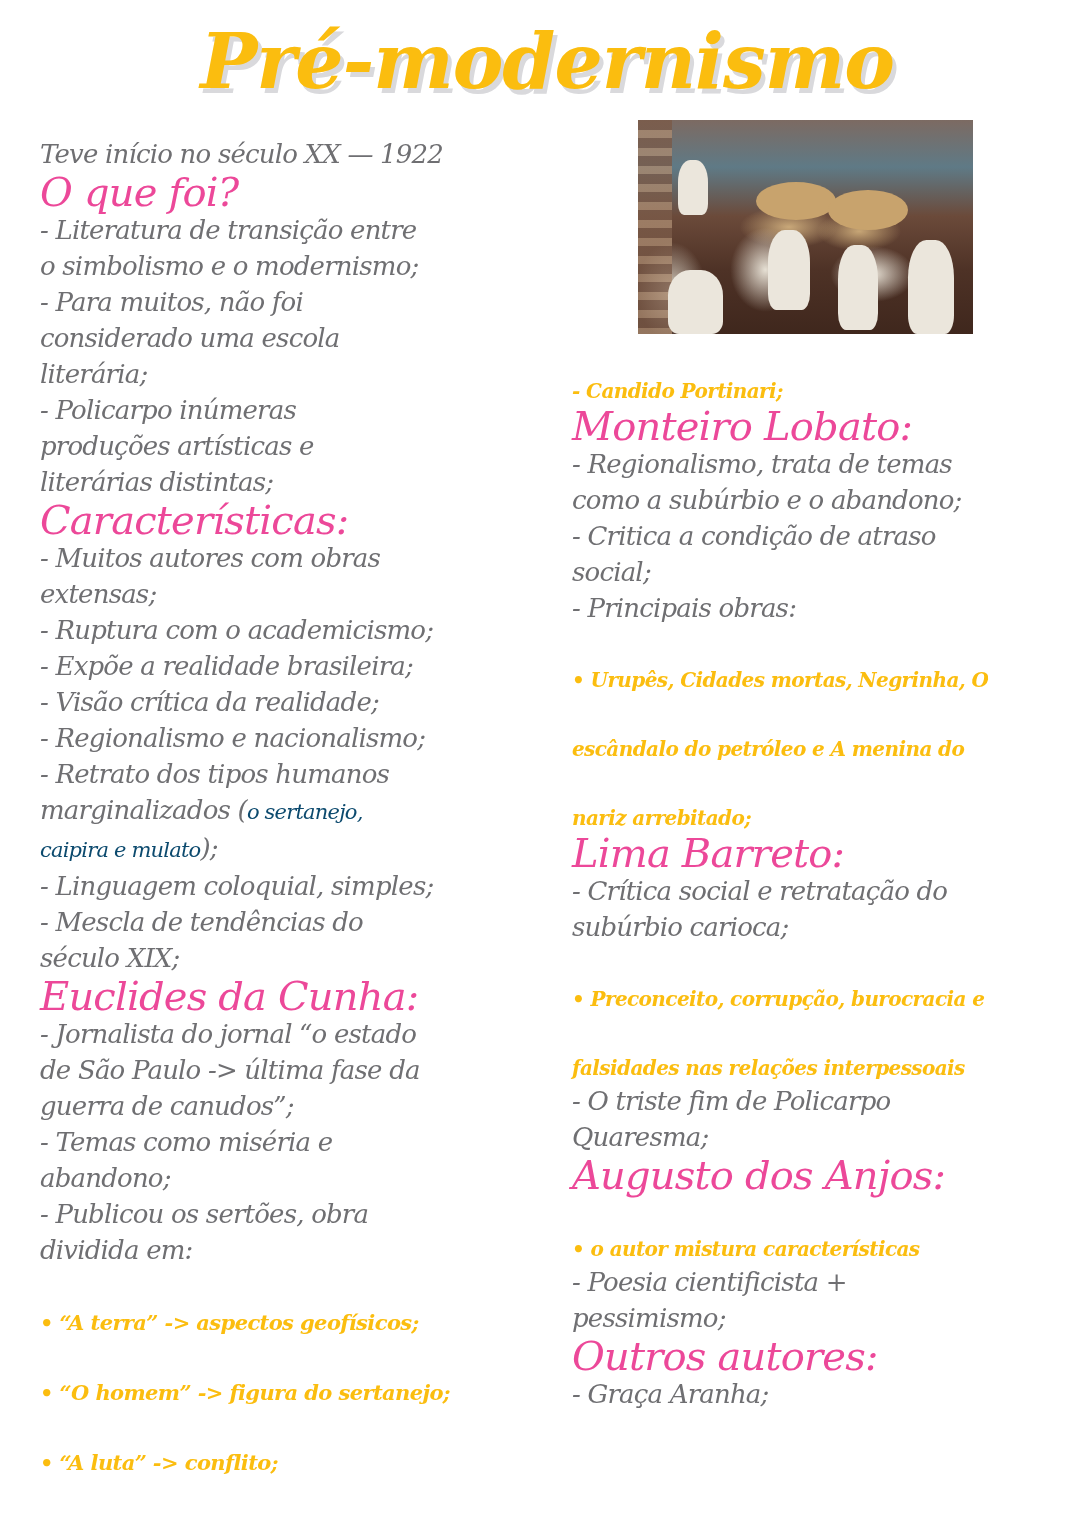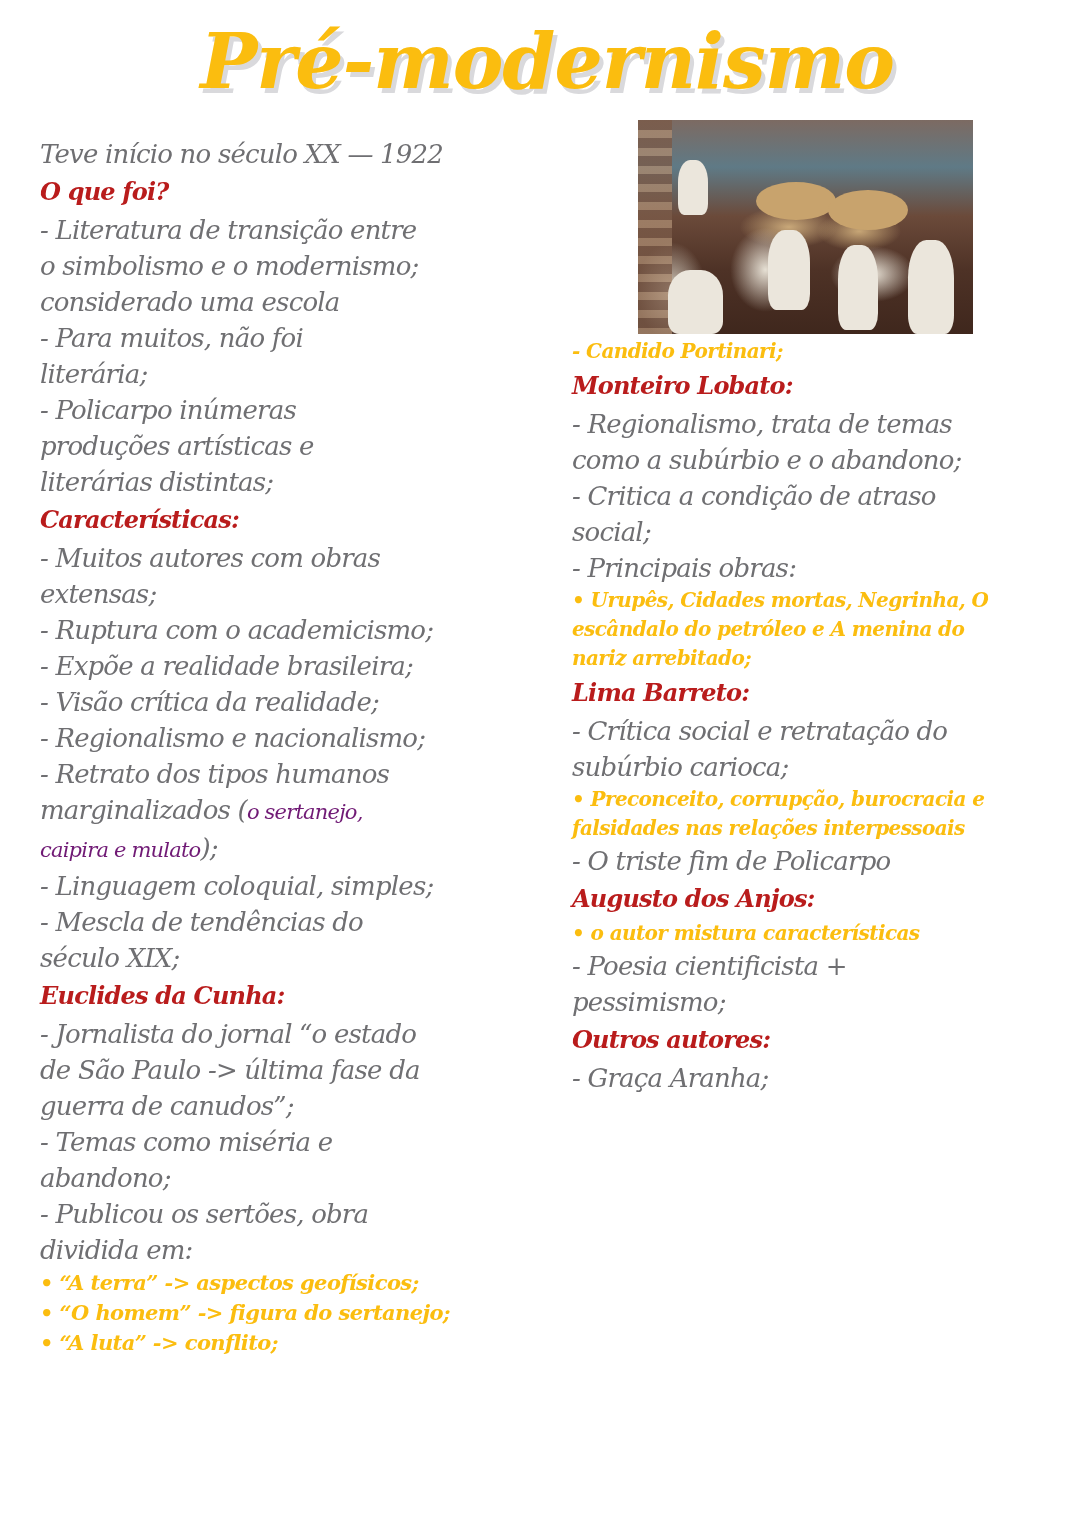--- a/index.html
+++ b/index.html
@@ -17,31 +17,32 @@
     .col { position: absolute; }
     .col-left { left: 40px; top: 136px; width: 470px; }
     .col-right { left: 572px; top: 337px; width: 470px; }
 
     .line {
       font-family: "DejaVu Serif", serif; font-style: italic; font-weight: normal;
       color: #6f6f72; font-size: 26px; line-height: 36px; letter-spacing: -0.8px;
       white-space: nowrap;
     }
     .heading {
-      font-family: "DejaVu Serif", serif; font-style: italic; font-weight: bold;
-      color: #b91c1c; font-size: 24px; line-height: 40px; letter-spacing: -0.8px;
+      font-family: "DejaVu Serif", serif; font-style: italic; font-weight: normal;
+      color: #ec4899; font-size: 40px; line-height: 40px; letter-spacing: -0.8px;
       white-space: nowrap;
     }
     .accent {
       font-family: "DejaVu Serif", serif; font-style: italic; font-weight: bold;
       color: #fbbd0f; font-size: 21px; line-height: 30px; letter-spacing: -0.6px;
       white-space: nowrap;
+      margin-top: 40px;
     }
     .accent.small { font-size: 20px; line-height: 29px; }
-    .hl { color: #701a75; font-size: 21px; text-align: center; }
+    .hl { color: #0c4a6e; font-size: 21px; text-align: center; }
 
     .painting {
       position: absolute; left: 638px; top: 120px; width: 335px; height: 214px;
       overflow: hidden;
       background:
         radial-gradient(ellipse 60px 40px at 70% 72%, #e8e2d6 0%, rgba(232,226,214,0) 70%),
         radial-gradient(ellipse 50px 60px at 38% 70%, #e6e0d4 0%, rgba(230,224,212,0) 70%),
         radial-gradient(ellipse 70px 30px at 45% 50%, #c9a879 0%, rgba(201,168,121,0) 70%),
         radial-gradient(ellipse 60px 28px at 66% 52%, #c7a676 0%, rgba(199,166,118,0) 70%),
         radial-gradient(ellipse 50px 70px at 10% 80%, #d8d0c2 0%, rgba(216,208,194,0) 70%),
@@ -60,22 +61,22 @@
 
 <div class="title">Pré-modernismo</div>
 
 <div class="col col-left">
   <div class="line">Teve início no século XX — 1922</div>
 
   <div>
     <div class="heading">O que foi?</div>
     <div class="line">- Literatura de transição entre</div>
     <div class="line">o simbolismo e o modernismo;</div>
+    <div class="line">- Para muitos, não foi</div>
     <div class="line">considerado uma escola</div>
-    <div class="line">- Para muitos, não foi</div>
     <div class="line">literária;</div>
     <div class="line">- Policarpo inúmeras</div>
     <div class="line">produções artísticas e</div>
     <div class="line">literárias distintas;</div>
   </div>
 
   <div>
     <div class="heading">Características:</div>
     <div class="line">- Muitos autores com obras</div>
     <div class="line">extensas;</div>
@@ -132,20 +133,21 @@
     <div class="accent small">nariz arrebitado;</div>
   </div>
 
   <div>
     <div class="heading">Lima Barreto:</div>
     <div class="line">- Crítica social e retratação do</div>
     <div class="line">subúrbio carioca;</div>
     <div class="accent small">• Preconceito, corrupção, burocracia e</div>
     <div class="accent small">falsidades nas relações interpessoais</div>
     <div class="line">- O triste fim de Policarpo</div>
+    <div class="line">Quaresma;</div>
   </div>
 
   <div>
     <div class="heading">Augusto dos Anjos:</div>
     <div class="accent small">• o autor mistura características</div>
     <div class="line">- Poesia cientificista +</div>
     <div class="line">pessimismo;</div>
   </div>
 
   <div>

